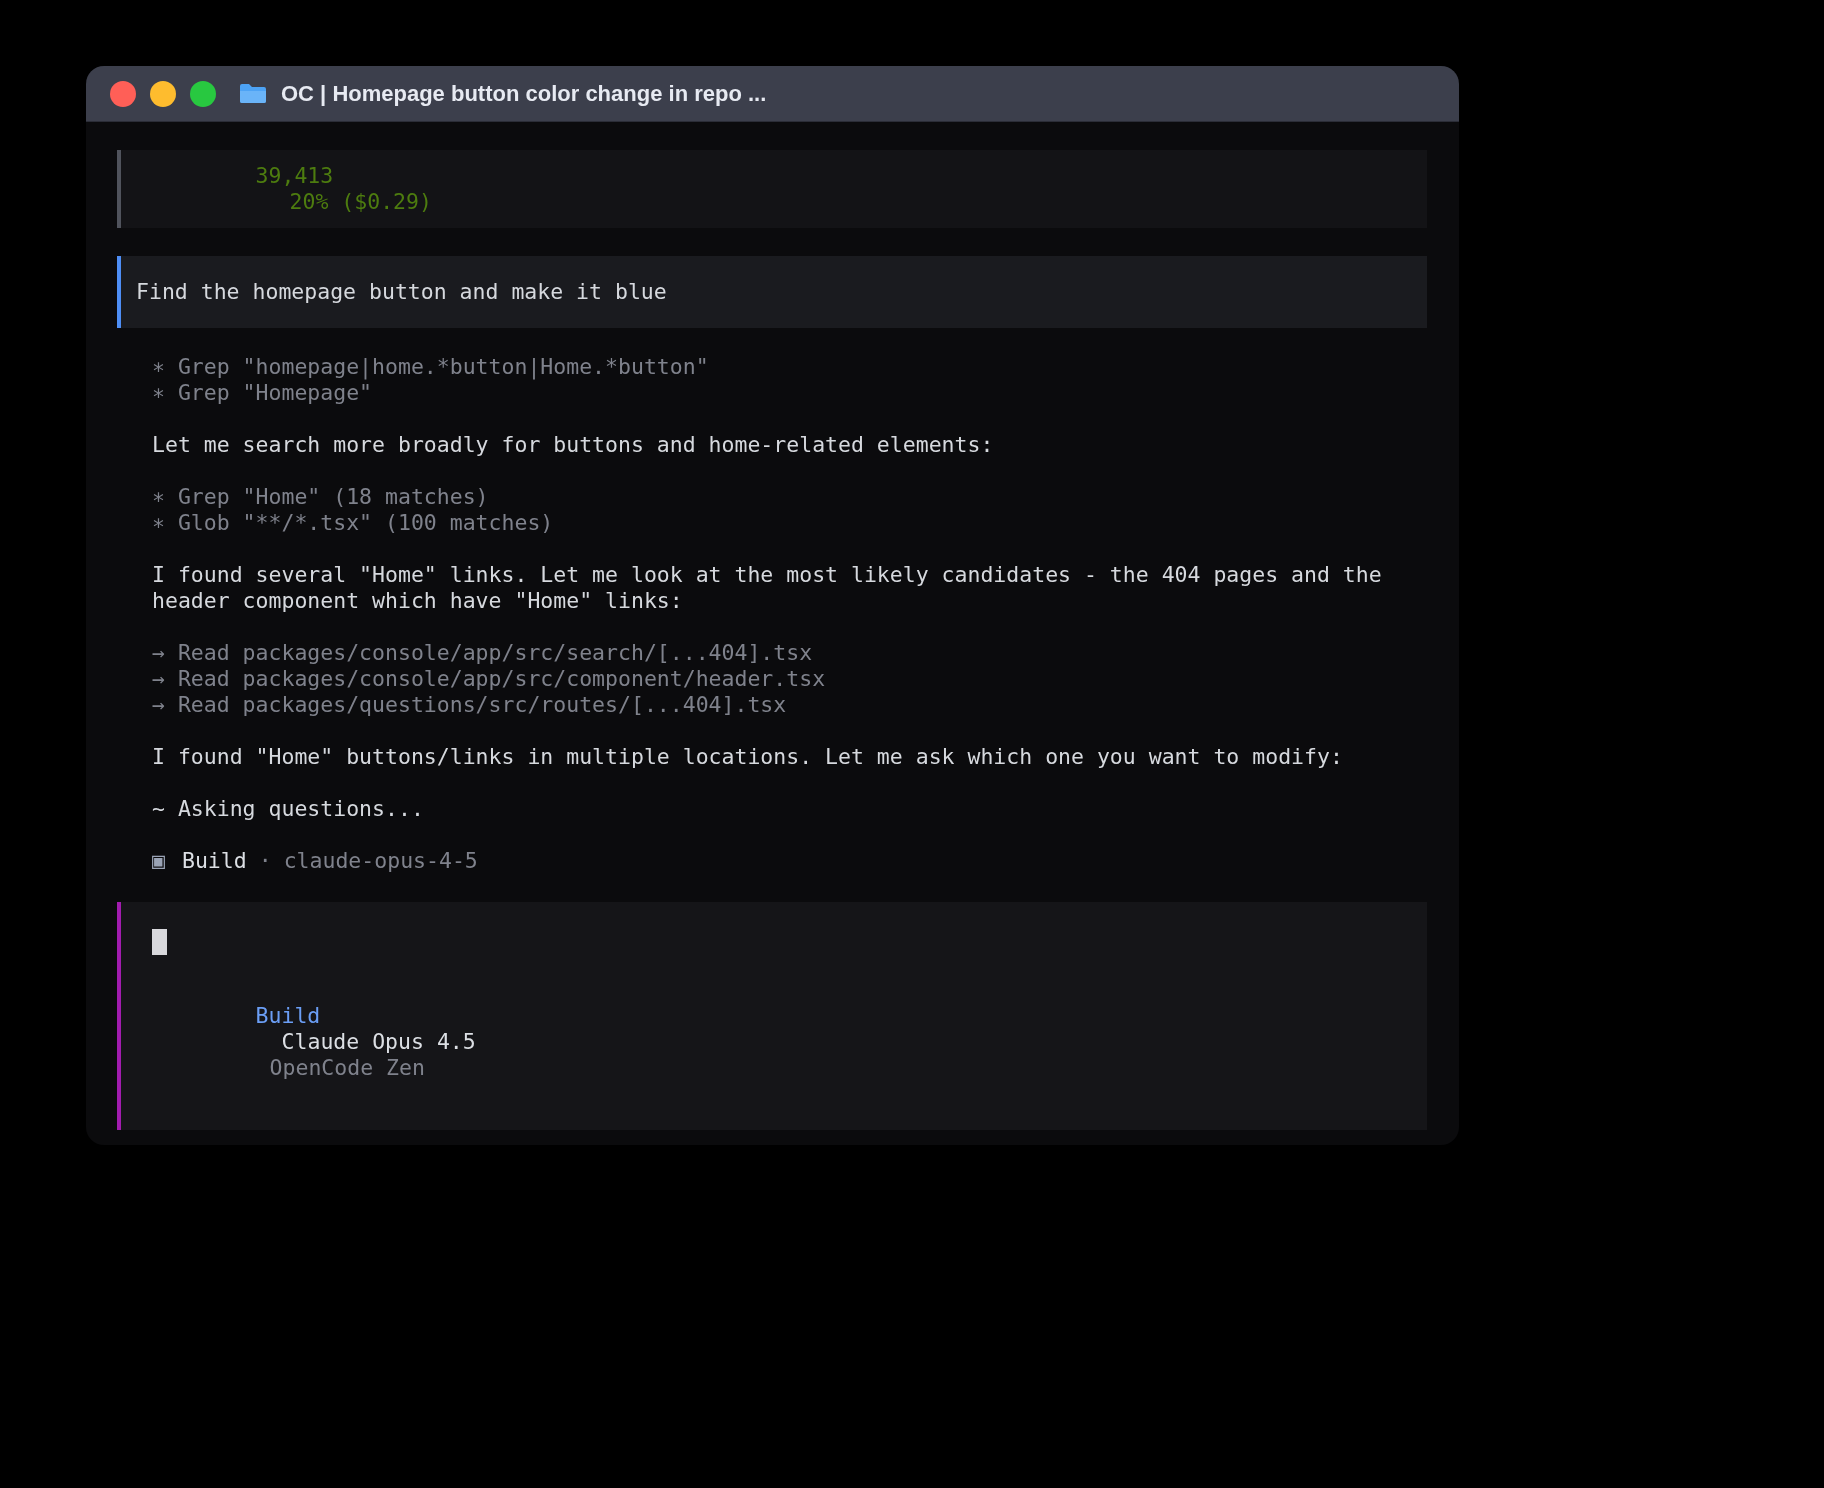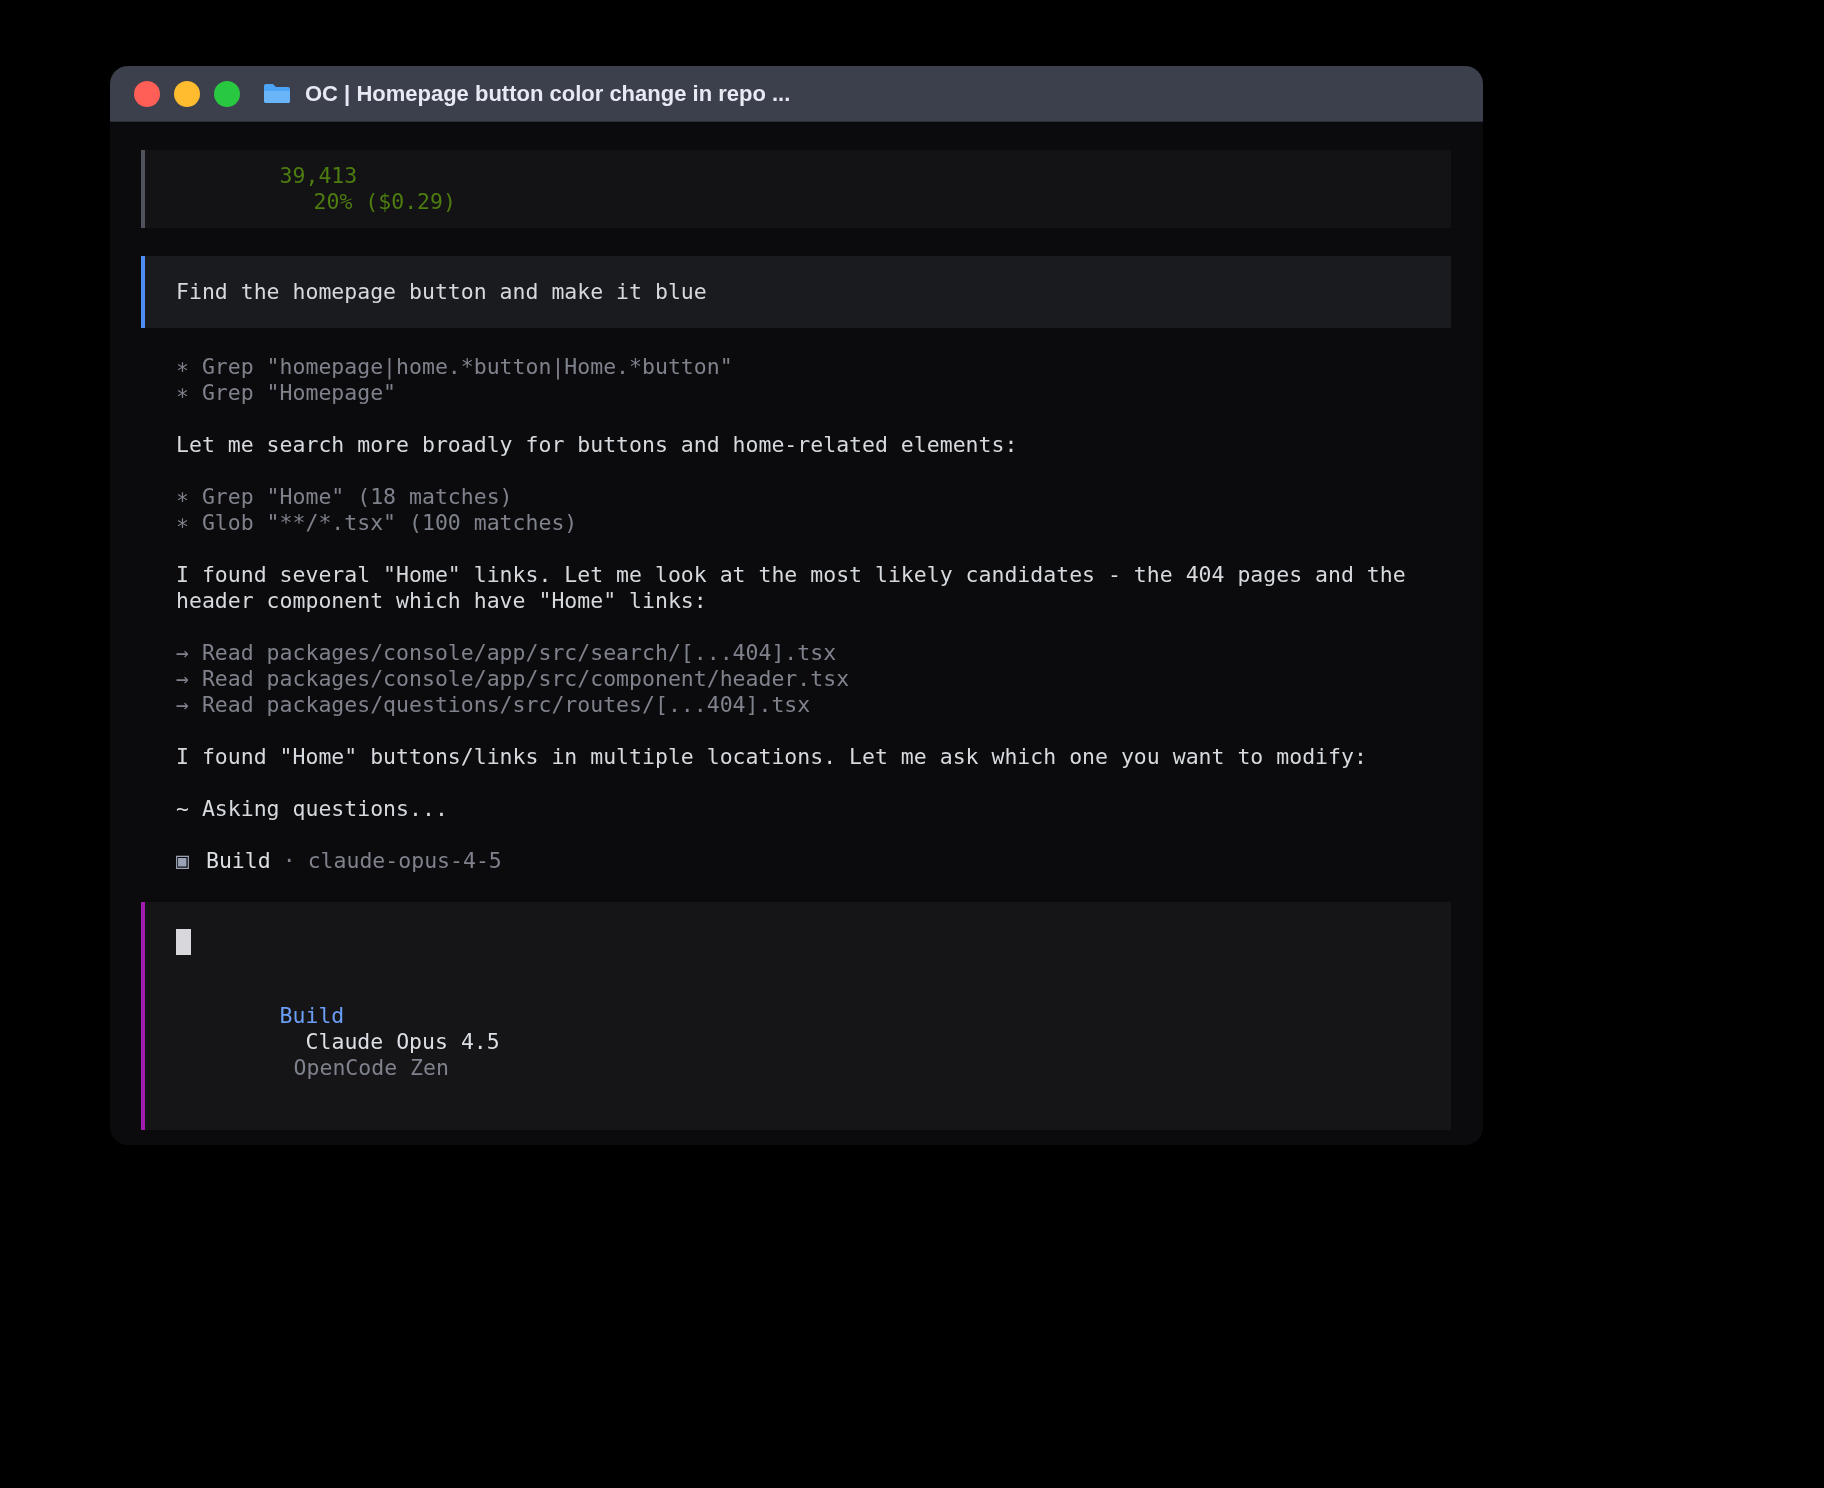--- a/index.html
+++ b/index.html
@@ -1,20 +1,20 @@
 <!DOCTYPE html>
 <html><head>
 <meta charset="utf-8">
 <style>
   * { margin: 0; padding: 0; box-sizing: border-box; }
   html, body { width: 1824px; height: 1488px; background: #000; overflow: hidden; }
   body { font-family: "DejaVu Sans Mono", monospace; }
 
   .window {
-    position: absolute; left: 110px; top: 66px;
+    position: absolute; left: 86px; top: 66px;
     width: 1373px; height: 1079px;
     background: #0b0b0d; border-radius: 18px; overflow: hidden;
   }
 
   
   .titlebar {
     height: 56px; background: #3c3f4c; border-bottom: 1px solid #2b2d37;
     display: flex; align-items: center; padding-left: 24px;
   }
   .lights { display: flex; gap: 14px; align-items: center; }
@@ -37,21 +37,21 @@
     display: flex; align-items: center; justify-content: space-between;
     padding: 0 18px 0 31px;
   }
   .htitle { font-weight: bold; color: #e8eaee; white-space: pre; }
   .hstats { color: #4d7c0f; white-space: pre; }
   .hstats .ctx { margin-left: 34px; }
 
   .ublock {
     margin-top: 28px; height: 72px; background: #1a1b1f;
     border-left: 4px solid #4e8ef5;
-    display: flex; align-items: center; padding-left: 31px;
+    display: flex; align-items: center; padding-left: 15px;
   }
 
   .line { margin-left: 35px; white-space: pre-wrap; }
   .mt { margin-top: 26px; }
   .first { margin-top: 24px; }
   .dim { color: #7f828c; }
 
   .agent-row { margin-top: 26px; margin-left: 35px; display: flex; align-items: center; white-space: pre; }
   .aicon { color: #9aa3b5; margin-right: 17px; }
   .aname { color: #dcdfe4; }

